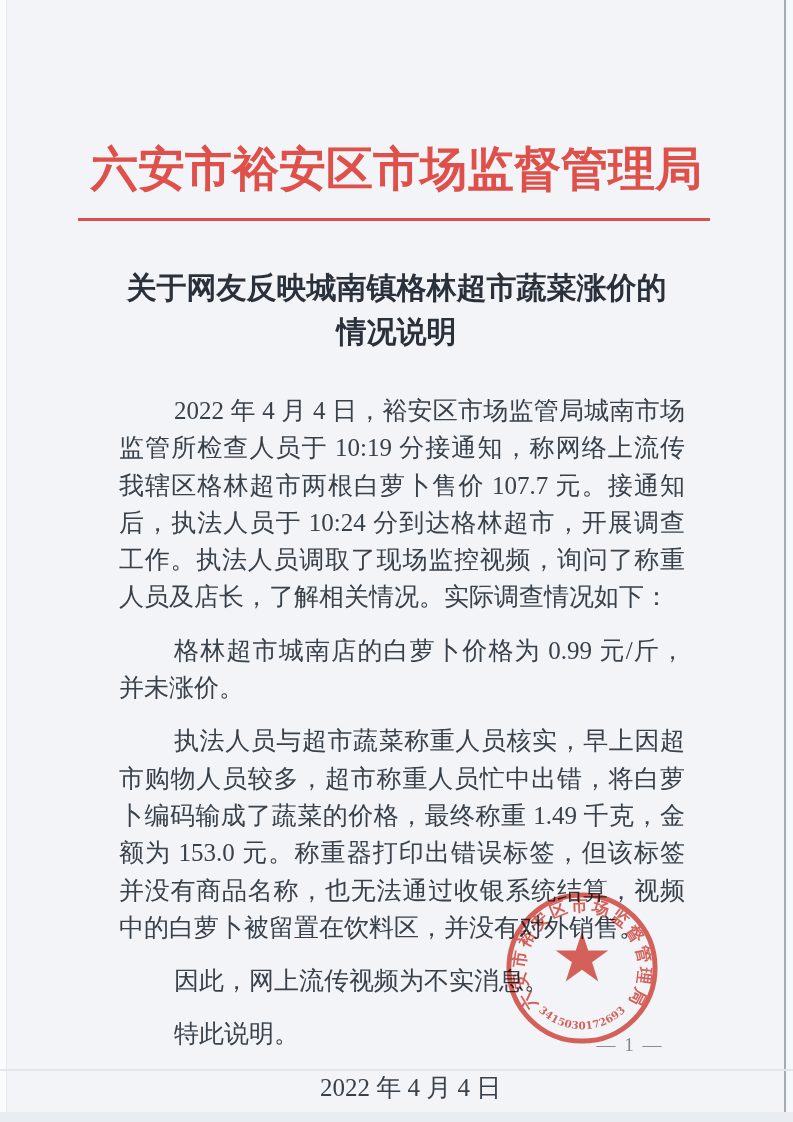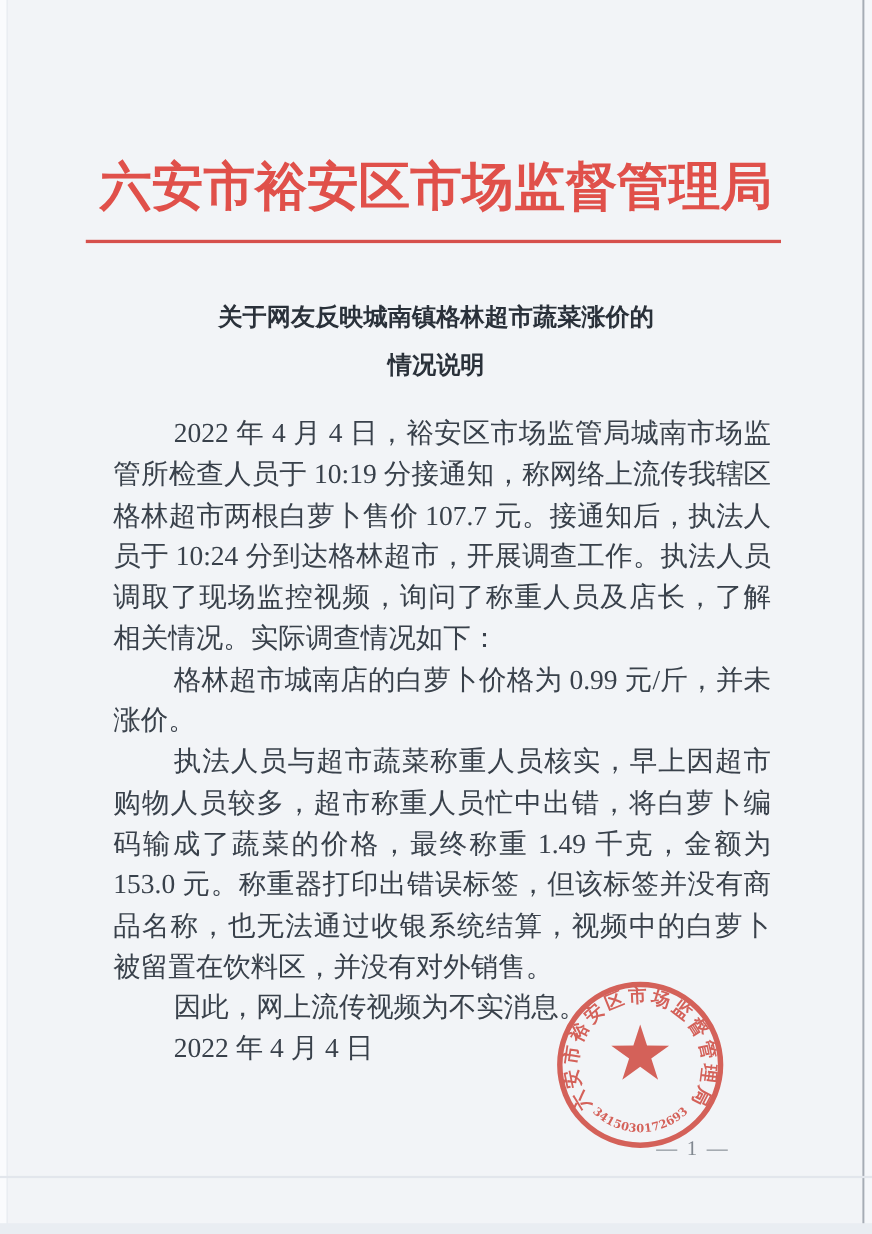--- a/index.html
+++ b/index.html
@@ -37,41 +37,41 @@
     position: absolute;
     left: 78px; top: 218px;
     width: 632px; height: 3px;
     background: #d6504c;
   }
   .doc-title {
     position: absolute;
     left: 0; top: 266px;
     width: 100%;
     text-align: center;
-    font-size: 22px;
+    font-size: 30px;
     font-weight: bold;
     color: #2a313a;
     line-height: 44px;
   }
   .doc-body {
     position: absolute;
     left: 103px; top: 376px;
     width: 598px;
     font-size: 25px;
     line-height: 37.3px;
     color: #39414b;
     text-align: justify;
   }
   .doc-body p {
-    margin: 0;
+    margin: 16px;
     text-indent: 2.2em;
   }
   .date-line {
     text-indent: 0;
-    text-align: left;
+    text-align: center;
     padding-right: 38px;
   }
   .page-number {
     position: absolute;
     left: 560px; top: 1034px;
     width: 140px;
     text-align: center;
     font-size: 19px;
     letter-spacing: 2px;
     color: #818890;
@@ -115,20 +115,21 @@
   <div class="doc-title">
     <div>关于网友反映城南镇格林超市蔬菜涨价的</div>
     <div>情况说明</div>
   </div>
 
   <div class="doc-body">
     <p>2022 年 4 月 4 日，裕安区市场监管局城南市场监管所检查人员于 10:19 分接通知，称网络上流传我辖区格林超市两根白萝卜售价 107.7 元。接通知后，执法人员于 10:24 分到达格林超市，开展调查工作。执法人员调取了现场监控视频，询问了称重人员及店长，了解相关情况。实际调查情况如下：</p>
     <p>格林超市城南店的白萝卜价格为 0.99 元/斤，并未涨价。</p>
     <p>执法人员与超市蔬菜称重人员核实，早上因超市购物人员较多，超市称重人员忙中出错，将白萝卜编码输成了蔬菜的价格，最终称重 1.49 千克，金额为 153.0 元。称重器打印出错误标签，但该标签并没有商品名称，也无法通过收银系统结算，视频中的白萝卜被留置在饮料区，并没有对外销售。</p>
     <p>因此，网上流传视频为不实消息。</p>
+    <p>特此说明。</p>
     <p class="date-line">2022 年 4 月 4 日</p>
   </div>
 
   <svg class="seal" viewBox="-80 -80 160 160" xmlns="http://www.w3.org/2000/svg">
     <defs>
       <path id="sealArcTop" d="M -44.5 37.3 A 58 58 0 1 1 44.5 37.3" fill="none"></path>
       <path id="sealArcBottom" d="M -46.8 40.7 A 62 62 0 0 0 46.8 40.7" fill="none"></path>
     </defs>
     <circle r="74" fill="none" stroke="#dc4f45" stroke-width="5"></circle>
     <polygon transform="translate(0,-9)" points="0,-28 -6.3,-8.7 -26.6,-8.65 -10.2,3.3 -16.5,22.65 0,10.7 16.5,22.65 10.2,3.3 26.6,-8.65 6.3,-8.7" fill="#dc4f45"></polygon>

